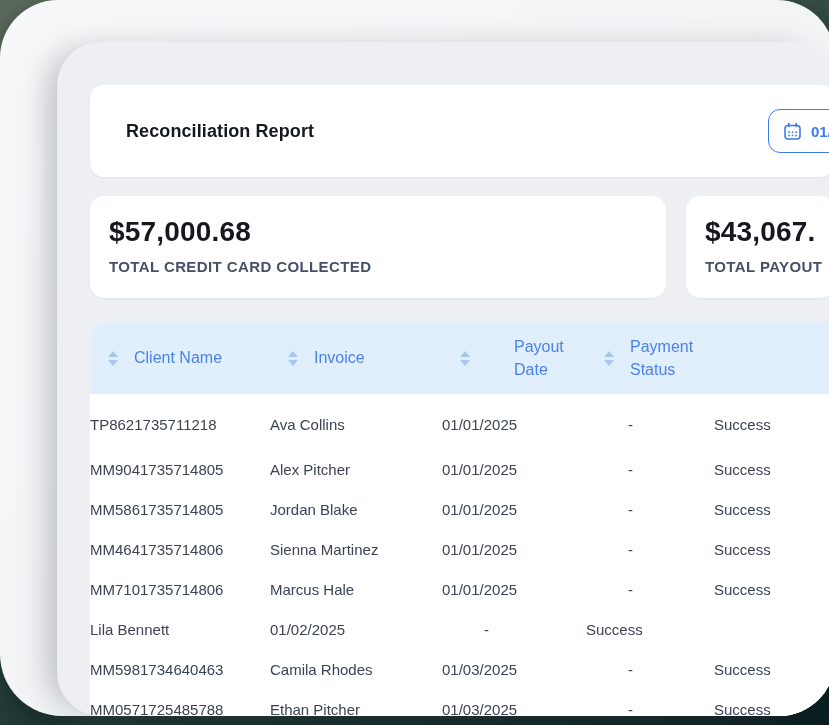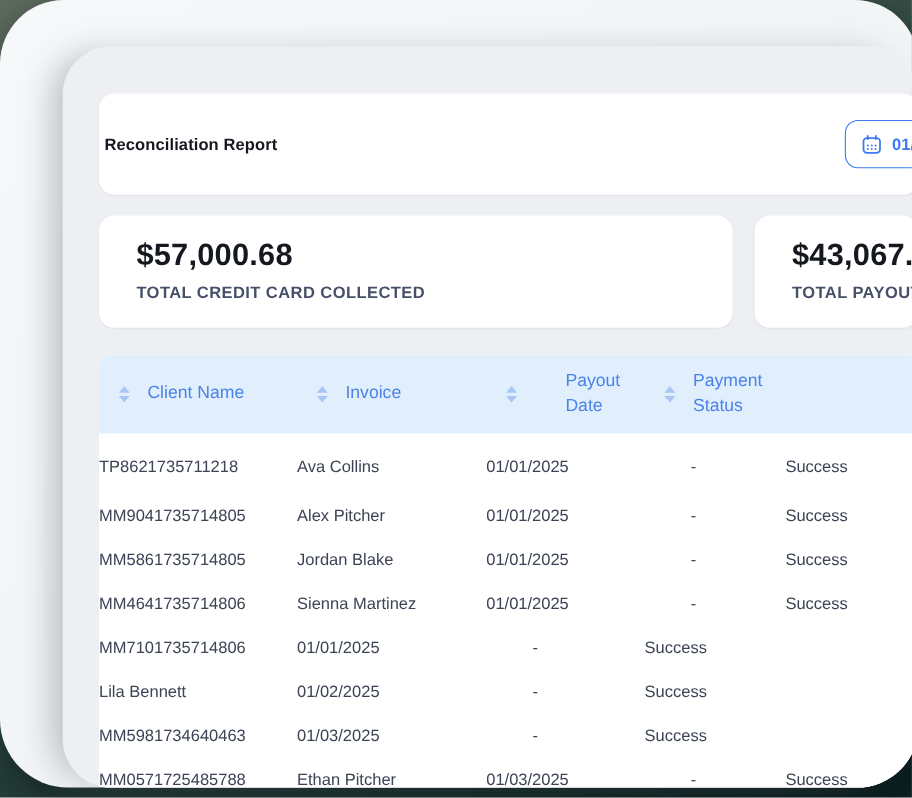--- a/index.html
+++ b/index.html
@@ -23,39 +23,39 @@
     overflow:hidden;
   }
   
   .header-card{
     position:absolute;left:33px;top:43px;right:0;height:92px;
     background:#fff;border-radius:14px;
     box-shadow:0 1px 2px rgba(16,24,40,.05);
     display:flex;align-items:center;
   }
   .page-title{
-    margin-left:5px;font-size:15px;font-weight:700;color:var(--ink,#15181f);
+    margin-left:36px;font-size:18px;font-weight:700;color:var(--ink,#15181f);
     letter-spacing:.1px;
   }
   .date-button{
     position:absolute;left:678px;top:24px;height:44px;width:170px;
     border:1.5px solid var(--accent,#3b7af0);border-radius:12px;background:#fff;
     display:flex;align-items:center;gap:9px;padding:0 14px;box-sizing:border-box;
     color:var(--accent,#3b7af0);font-size:15px;font-weight:600;cursor:pointer;
     white-space:nowrap;overflow:hidden;
   }
   .date-button svg{flex:0 0 auto;}
   
   .summary-row{
     position:absolute;left:33px;top:154px;right:0;height:102px;
     display:flex;gap:20px;
   }
   .summary-card{
     background:#fff;border-radius:14px;box-shadow:0 1px 2px rgba(16,24,40,.05);
-    padding:20px 0 0 34px;box-sizing:border-box;overflow:hidden;
+    padding:20px 0 0 19px;box-sizing:border-box;overflow:hidden;
   }
   .summary-card.first{width:576px;flex:0 0 auto;}
   .summary-card.second{flex:1 1 auto;}
   .summary-amount{font-size:28px;font-weight:700;color:var(--ink,#15181f);letter-spacing:.2px;white-space:nowrap;}
   .summary-label{margin-top:10px;font-size:15px;font-weight:700;color:var(--slate,#475069);letter-spacing:.4px;white-space:nowrap;}
   
   .table-wrap{
     position:absolute;left:33px;top:280px;right:0;bottom:0;
     background:#fff;border-radius:12px 0 0 0;overflow:hidden;
   }
@@ -183,34 +183,36 @@
   <div class="grid-row tr">
     <div class="td">MM4641735714806</div>
     <div class="td">Sienna Martinez</div>
     <div class="td">01/01/2025</div>
     <div class="td payout">-</div>
     <div class="td">Success</div>
   </div>
 
   <div class="grid-row tr">
     <div class="td">MM7101735714806</div>
+    <div class="td">Marcus Hale</div>
     <div class="td">01/01/2025</div>
     <div class="td payout">-</div>
     <div class="td">Success</div>
   </div>
 
   <div class="grid-row tr">
     <div class="td">Lila Bennett</div>
     <div class="td">01/02/2025</div>
     <div class="td payout">-</div>
     <div class="td">Success</div>
   </div>
 
   <div class="grid-row tr">
     <div class="td">MM5981734640463</div>
+    <div class="td">Camila Rhodes</div>
     <div class="td">01/03/2025</div>
     <div class="td payout">-</div>
     <div class="td">Success</div>
   </div>
 
   <div class="grid-row tr">
     <div class="td">MM0571725485788</div>
     <div class="td">Ethan Pitcher</div>
     <div class="td">01/03/2025</div>
     <div class="td payout">-</div>

